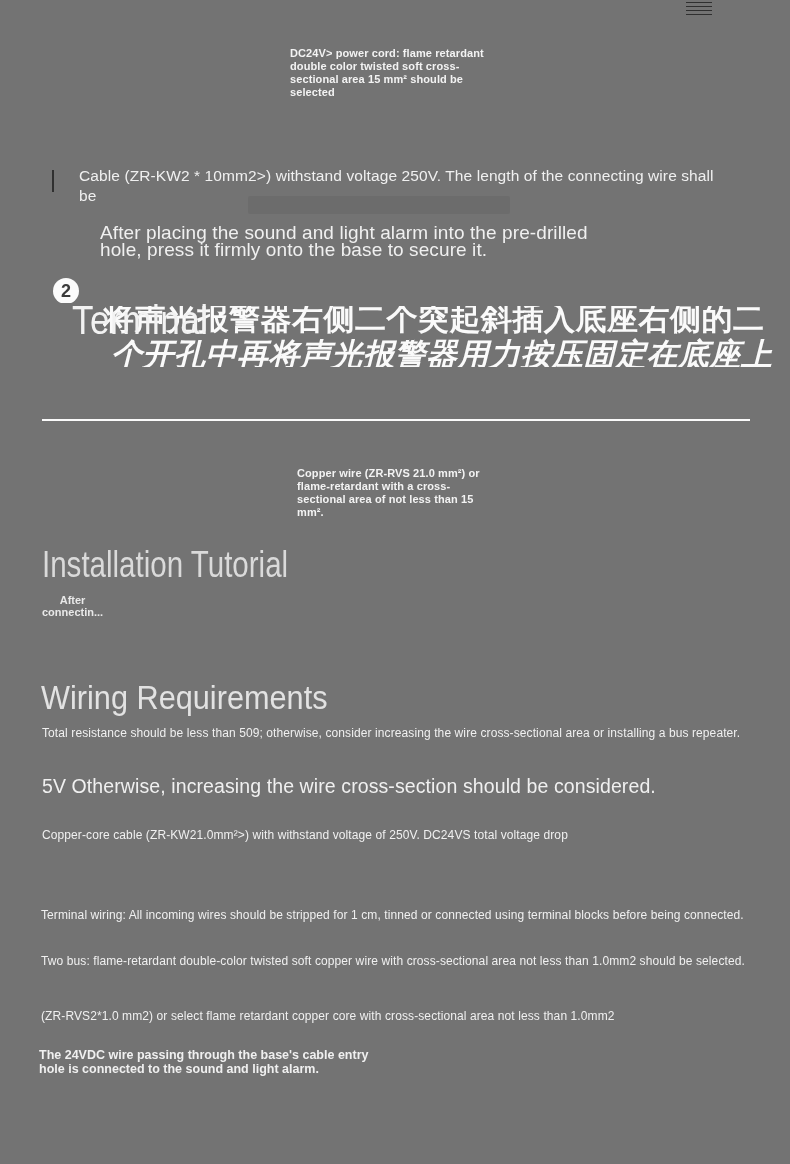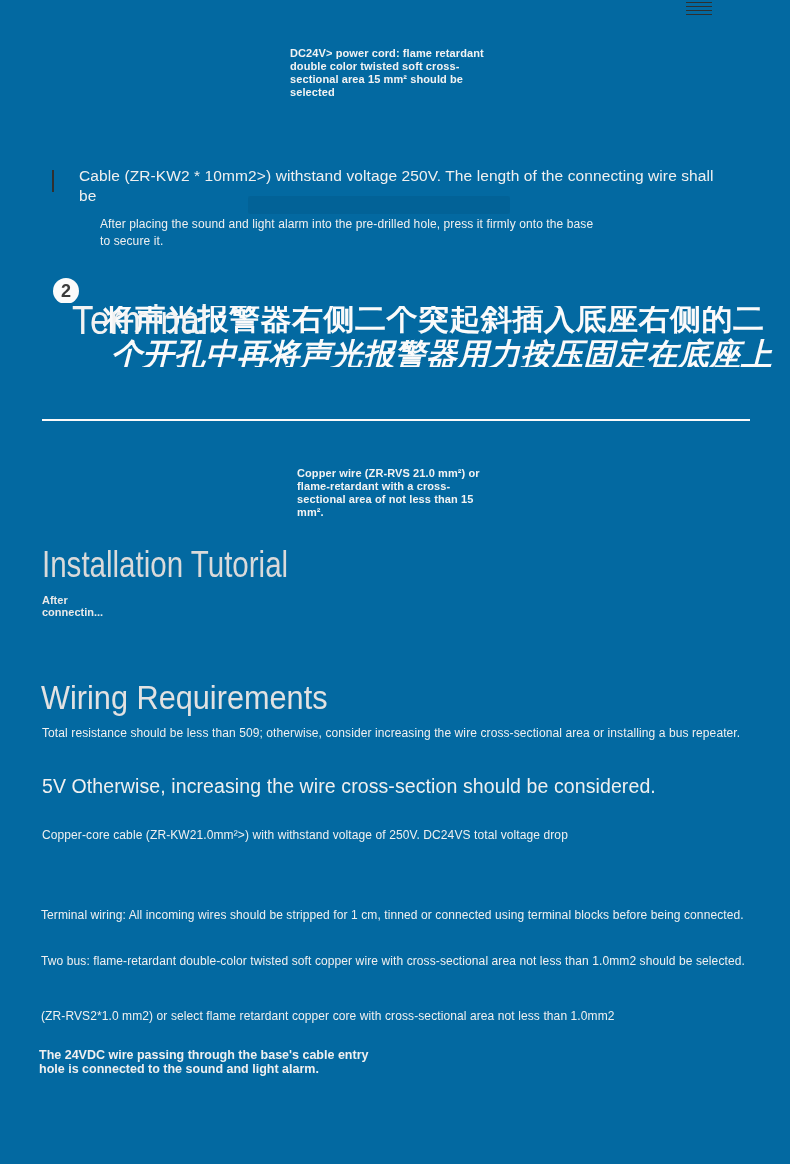--- a/index.html
+++ b/index.html
@@ -5,21 +5,21 @@
   html, body {
     margin: 0;
     padding: 0;
     background: #2b2b2b;
   }
   .page {
     position: relative;
     width: 790px;
     height: 1164px;
     margin: 0 auto;
-    background: #0369a1;
+    background: #737373;
     overflow: hidden;
     font-family: "Liberation Sans", sans-serif;
     color: #efefef;
   }
   .abs { position: absolute; }
 
   
   .caption {
     font-size: 11px;
     line-height: 13px;
@@ -100,20 +100,21 @@
     color: #e2e2e2;
     transform: scaleX(0.93);
     transform-origin: left top;
     white-space: nowrap;
   }
   .small-note {
     font-size: 11px;
     line-height: 11.5px;
     font-weight: 700;
     color: #e9e9e9;
+    text-align: center;
   }
   .p-large {
     font-size: 19.5px;
     color: #f0f0f0;
     white-space: nowrap;
     letter-spacing: 0.1px;
   }
   .p-tiny {
     font-size: 12.5px;
     line-height: 14px;
@@ -133,21 +134,21 @@
   </div>
 
   <div class="abs caption" style="left:290px; top:47px; width:200px;">DC24V&gt; power cord: flame retardant double color twisted soft cross-sectional area 15 mm² should be selected</div>
 
   <div class="abs ghost-tick" style="left:52px; top:170px;"></div>
 
   <div class="abs body-text" style="left:79px; top:166px; width:655px; font-size:15.5px; line-height:19.5px;">Cable (ZR-KW2 * 10mm2&gt;) withstand voltage 250V. The length of the connecting wire shall be</div>
 
   <div class="abs ghost-band" style="left:248px; top:196px;"></div>
 
-  <div class="abs body-text" style="left:100px; top:216px; width:505px; font-size:12px; line-height:17px;">After placing the sound and light alarm into the pre-drilled hole, press it firmly onto the base to secure it.</div>
+  <div class="abs body-text" style="left:100px; top:224px; width:505px; font-size:19px; line-height:17px;">After placing the sound and light alarm into the pre-drilled hole, press it firmly onto the base to secure it.</div>
 
   <div class="abs step-clip" style="left:53px; top:278px;">
     <div class="step-circle">2</div>
   </div>
 
   <div class="abs cn-clip" style="left:103px; top:271px; height:33px;margin-top:35px;">
     <div class="cn-text" style="margin-top:-6px;">将声光报警器右侧二个突起斜插入底座右侧的二</div>
   </div>
 
   <div class="abs terminal-title" style="left:72px; top:298px;">Terminal</div>

